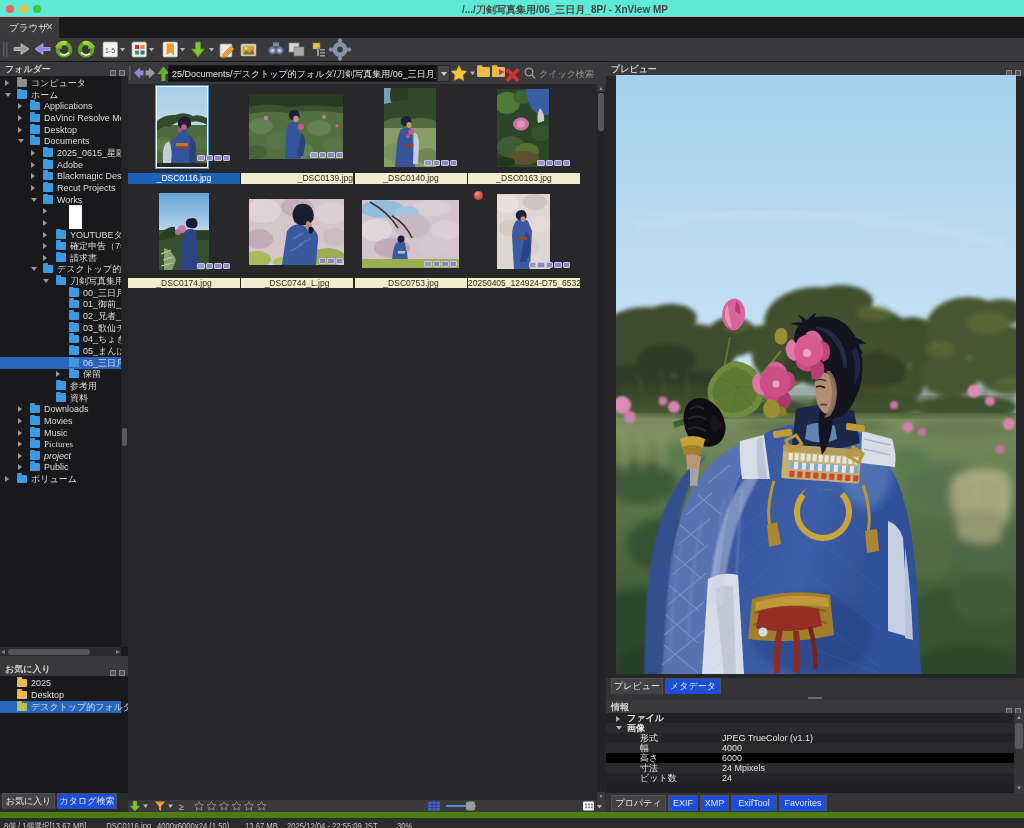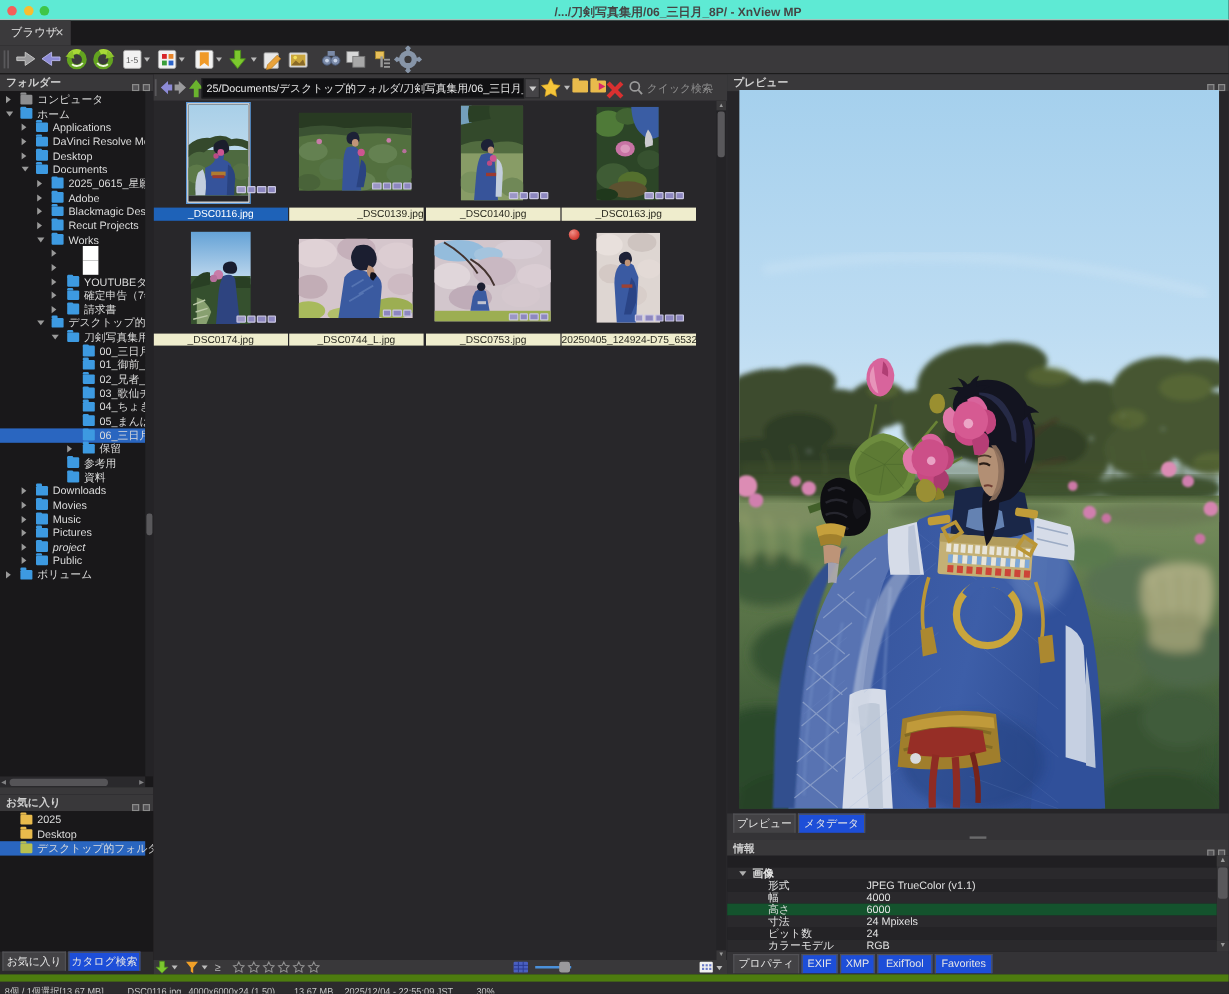--- a/index.html
+++ b/index.html
@@ -301,21 +301,21 @@
           <span class="tlabel" style="left:44px;">Movies</span>
         </div>
       <div class="trow" style="top:350.5px;">
           <span class="arr cl" style="left:18px;"></span>
           <span class="fico" style="left:30px;"></span>
           <span class="tlabel" style="left:44px;">Music</span>
         </div>
       <div class="trow" style="top:362.2px;">
           <span class="arr cl" style="left:18px;"></span>
           <span class="fico" style="left:30px;"></span>
-          <span class="tlabel" style="left:44px;">Pictures</span>
+          <span class="tlabel" style="left:44px;font-family:Liberation Serif, serif;">Pictures</span>
         </div>
       <div class="trow" style="top:373.8px;font-style:italic;">
           <span class="arr cl" style="left:18px;"></span>
           <span class="fico" style="left:30px;"></span>
           <span class="tlabel" style="left:44px;">project</span>
         </div>
       <div class="trow" style="top:385.4px;">
           <span class="arr cl" style="left:18px;"></span>
           <span class="fico" style="left:30px;"></span>
           <span class="tlabel" style="left:44px;">Public</span>
@@ -638,47 +638,47 @@
     <div class="abs" id="pvarea"></div>
     <div class="abs" id="pvtabs">
       <div class="tabbtn act" style="left:5px;width:52px;">プレビュー</div>
       <div class="tabbtn" style="left:59px;width:56px;">メタデータ</div>
     </div>
     <div class="abs" id="rsplit">
         <div style="position:absolute;left:202px;top:2px;width:14px;height:1.5px;background:#6a6a6c;"></div>
       </div>
     <div class="abs phead" id="infohead">情報<span class="hicons"><i></i><i></i></span></div>
     <div class="abs" id="infotable">
+      <div class="irow" style="top:0px;background:#232225;">
+          <span style="position:absolute;left:10px;top:3px;width:0;height:0;border-left:4px solid #b0b0b0;border-top:3px solid transparent;border-bottom:3px solid transparent;"></span>
+          <span style="position:absolute;left:21px;font-weight:bold;">ファイル</span>
+        </div>
       <div class="irow" style="top:10px;background:#2a292c;">
           <span style="position:absolute;left:10px;top:3px;width:0;height:0;border-top:4px solid #b0b0b0;border-left:3px solid transparent;border-right:3px solid transparent;"></span>
           <span style="position:absolute;left:21px;font-weight:bold;">画像</span>
         </div>
       <div class="irow" style="top:20px;background:#242326;">
           <span class="lab2">形式</span>
           <span class="val">JPEG TrueColor (v1.1)</span>
         </div>
       <div class="irow" style="top:30px;background:#2a292c;">
           <span class="lab2">幅</span>
           <span class="val">4000</span>
         </div>
-      <div class="irow" style="top:40px;background:#14532d;text-decoration:underline;">
+      <div class="irow" style="top:40px;background:#000000;text-decoration:underline;">
           <span class="lab2">高さ</span>
           <span class="val">6000</span>
         </div>
       <div class="irow" style="top:50px;background:#2a292c;">
           <span class="lab2">寸法</span>
           <span class="val">24 Mpixels</span>
         </div>
       <div class="irow" style="top:60px;background:#242326;">
           <span class="lab2">ビット数</span>
           <span class="val">24</span>
-        </div>
-      <div class="irow" style="top:70px;background:#2a292c;">
-          <span class="lab2">カラーモデル</span>
-          <span class="val">RGB</span>
         </div>
       <div id="infoscroll">
           <div style="position:absolute;left:1px;top:10px;width:8px;height:26px;background:#59585b;border-radius:2px;"></div>
           <div style="position:absolute;top:0;left:0;width:10px;height:9px;background:#39383a;color:#999;font-size:6px;text-align:center;line-height:9px;">▲</div>
           <div style="position:absolute;bottom:0;left:0;width:10px;height:9px;background:#39383a;color:#999;font-size:6px;text-align:center;line-height:9px;">▼</div>
         </div>
     </div>
     <div class="abs" id="righttabs">
       <div class="tabbtn act" style="left:5px;width:55px;">プロパティ</div>
       <div class="tabbtn" style="left:62px;width:30px;">EXIF</div>

